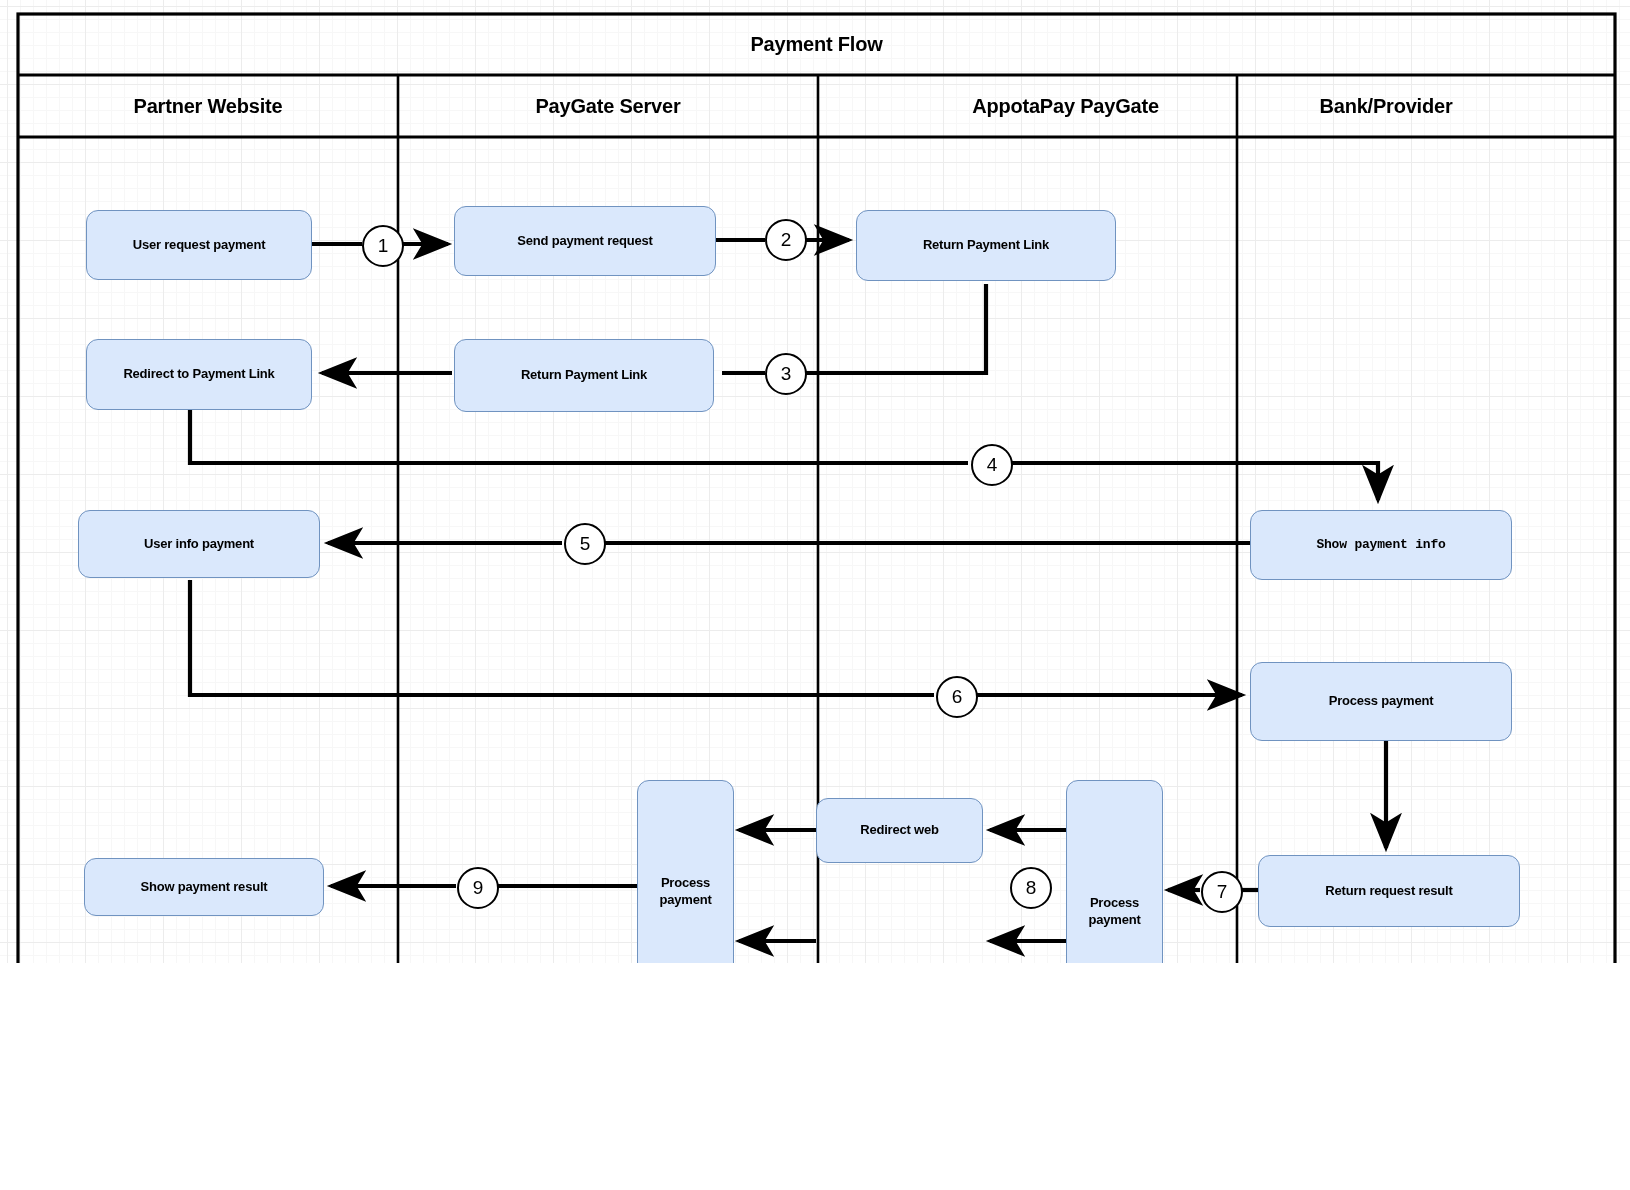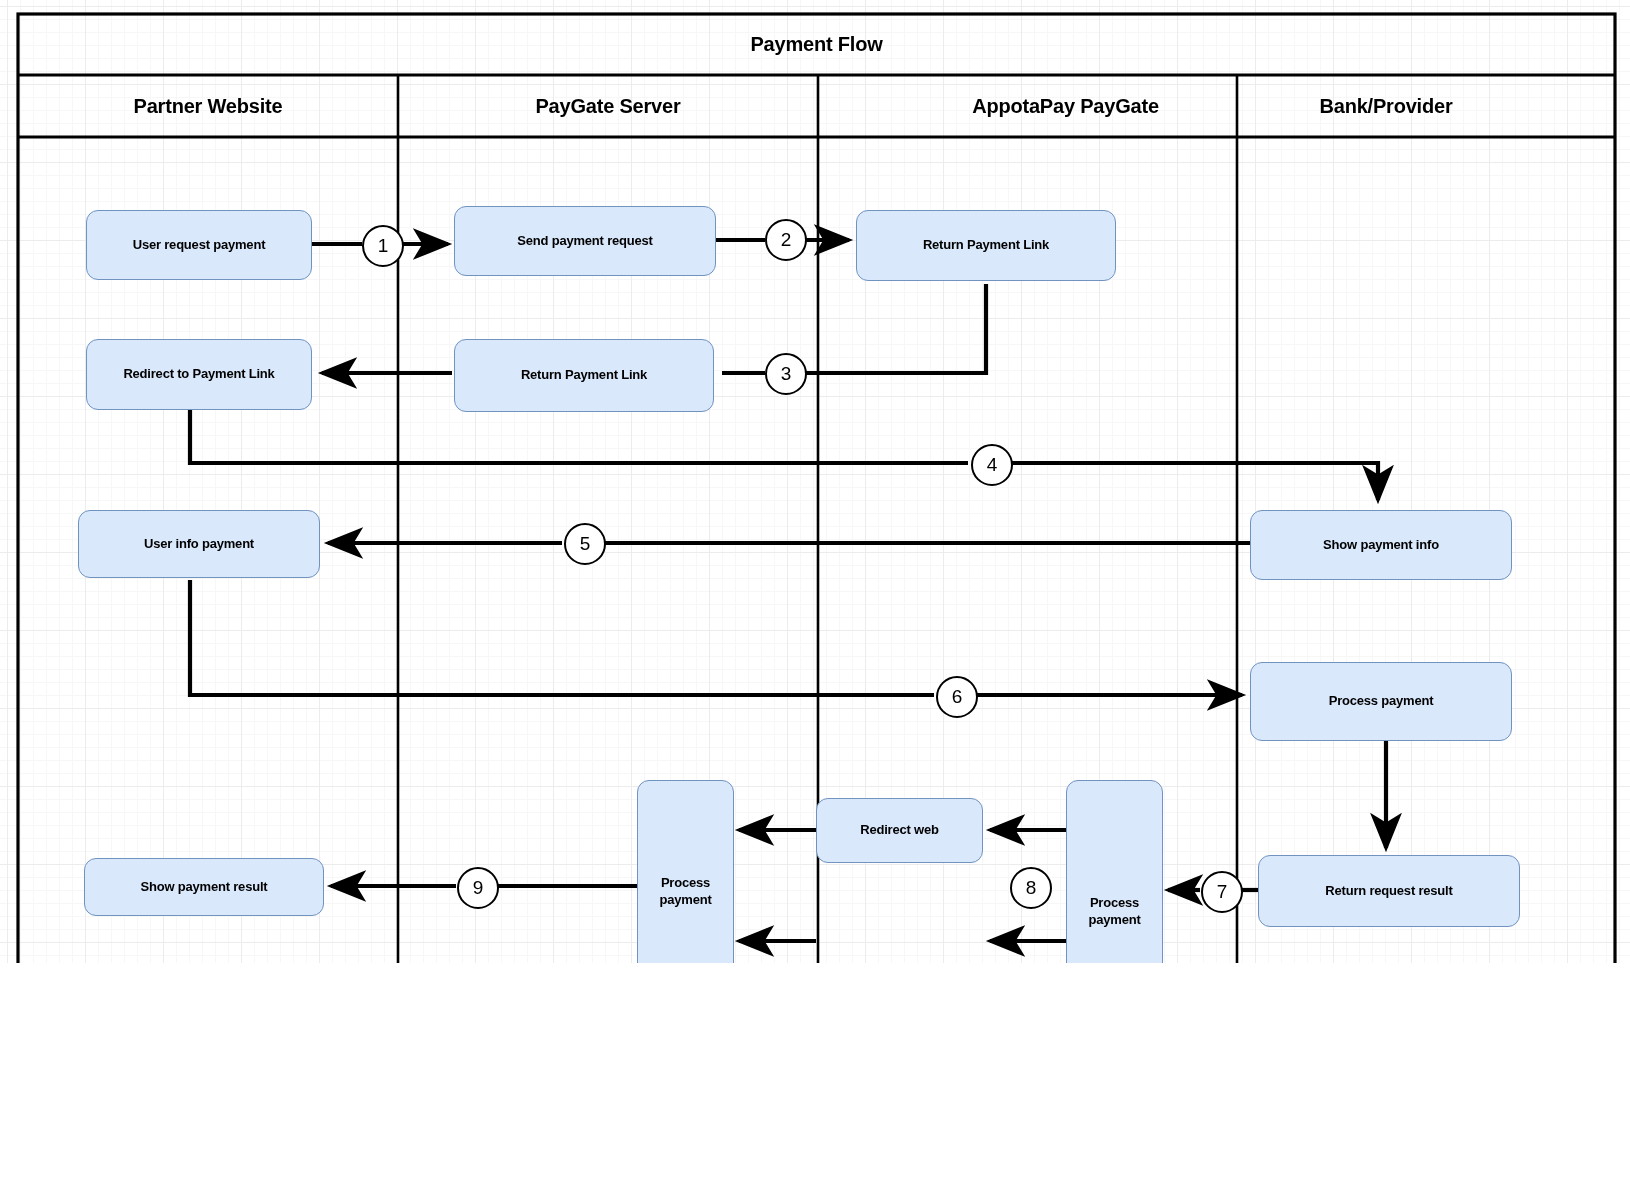--- a/index.html
+++ b/index.html
@@ -192,21 +192,21 @@
   </div>
 
   <div class="node" style="left:86px; top:339px; width:226px; height:71px;">
     <span>Redirect to Payment Link</span>
   </div>
 
   <div class="node" style="left:454px; top:339px; width:260px; height:73px;">
     <span>Return Payment Link</span>
   </div>
 
-  <div class="node" style="left:1250px; top:510px; width:262px; height:70px;">
+  <div class="node" style="left:1250px; top:510px; width:262px; height:70px;font-family:Liberation Mono, monospace;">
     <span>Show payment info</span>
   </div>
 
   <div class="node" style="left:78px; top:510px; width:242px; height:68px;">
     <span>User info payment</span>
   </div>
 
   <div class="node" style="left:1250px; top:662px; width:262px; height:79px;">
     <span>Process payment</span>
   </div>

